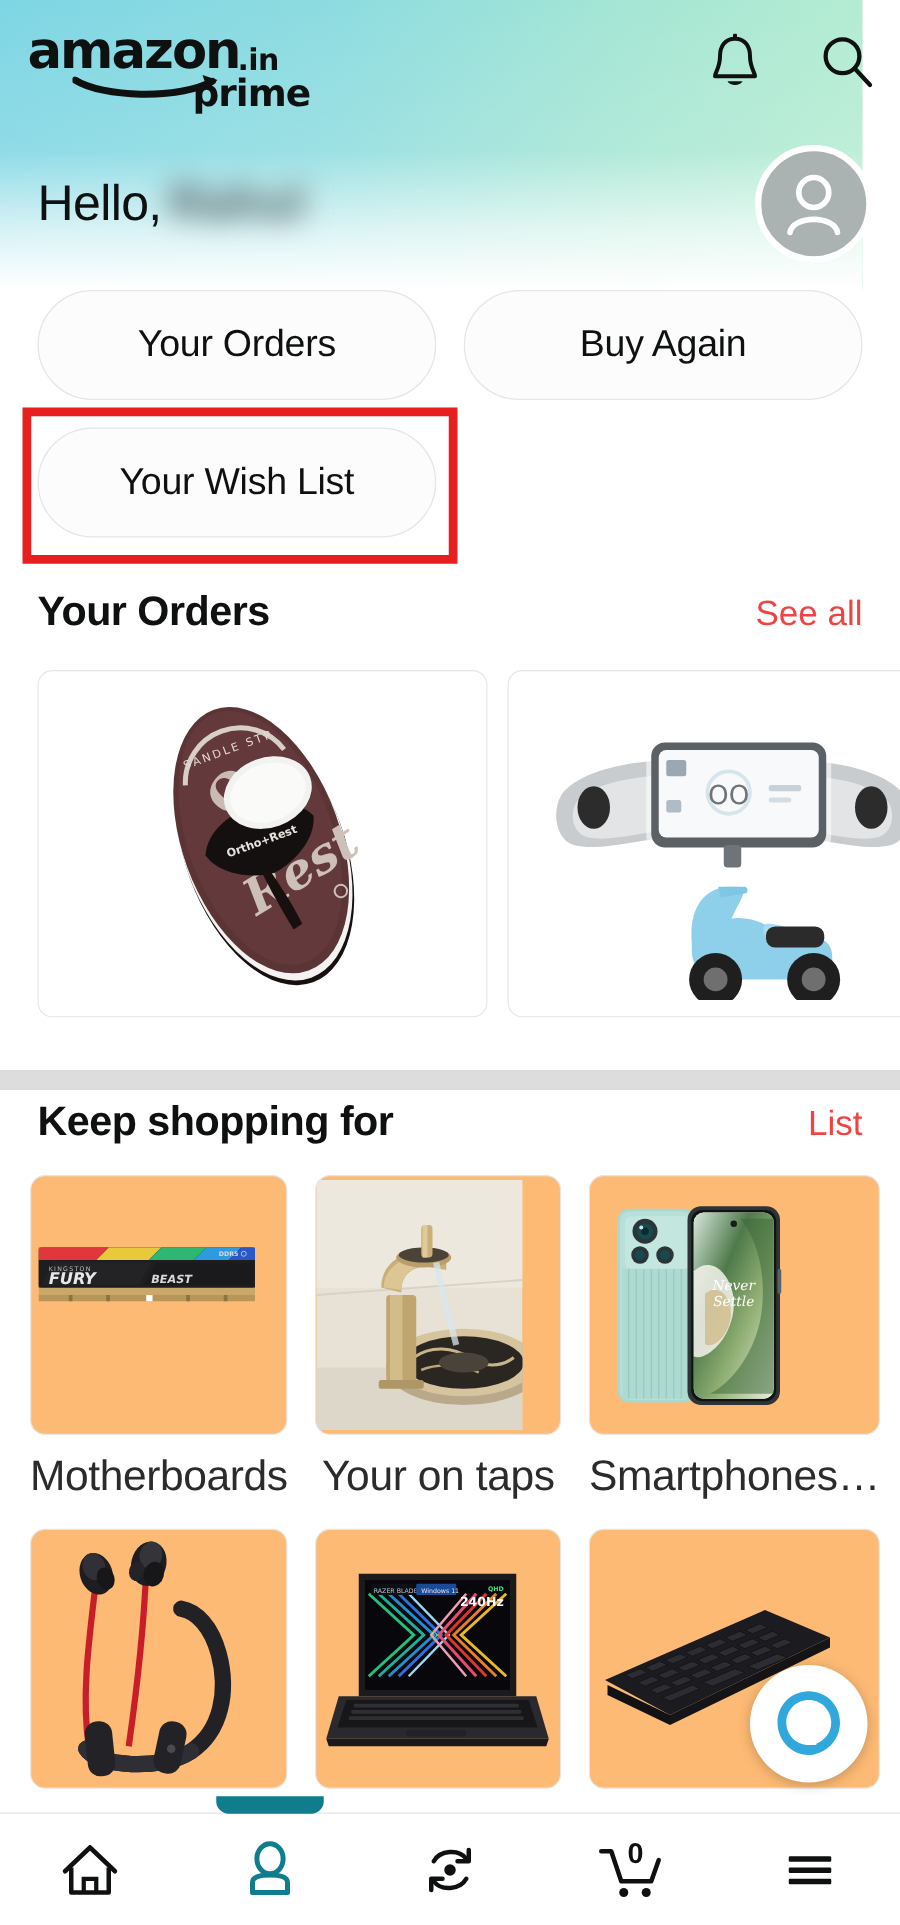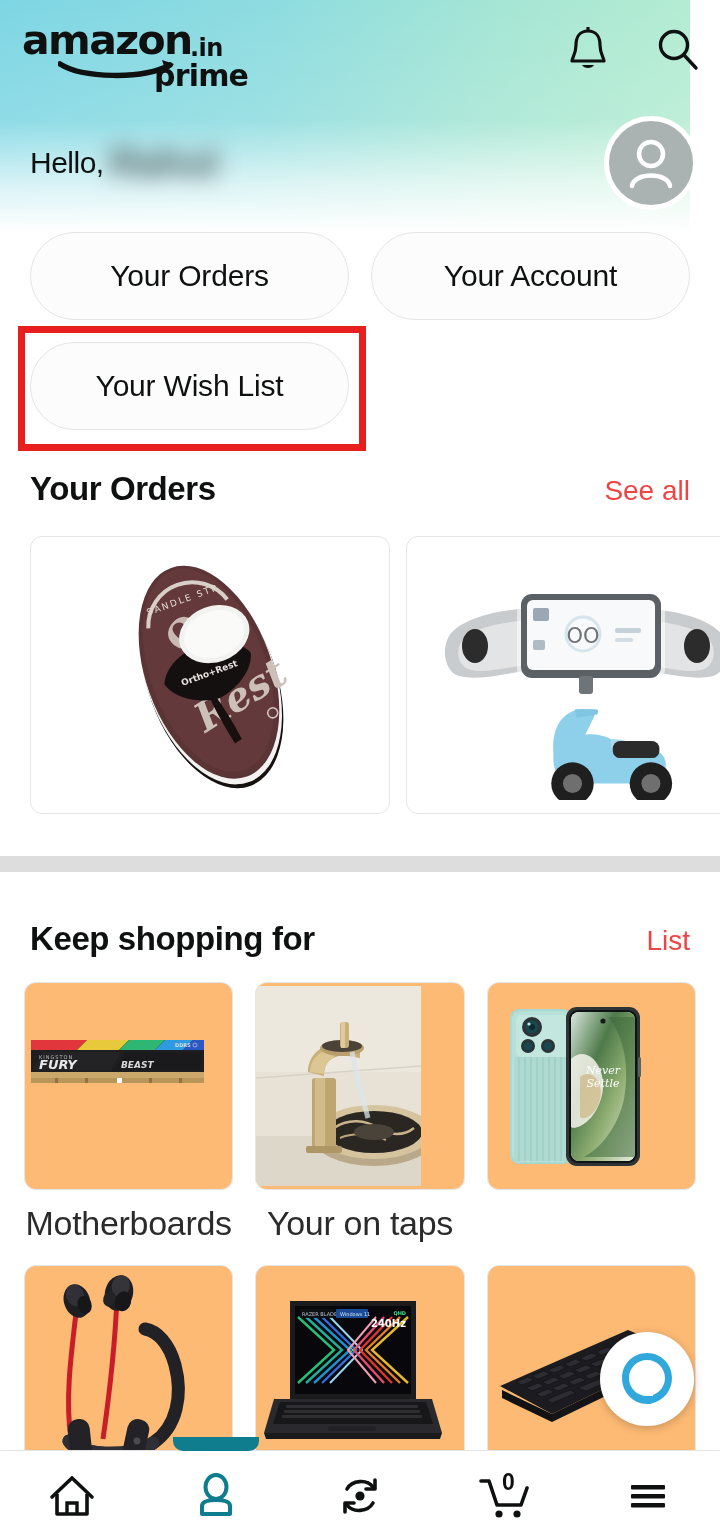--- a/index.html
+++ b/index.html
@@ -102,21 +102,21 @@
   
   .greeting-row {
     position: absolute;
     top: 108px; left: 0;
     width: 720px; height: 110px;
     display: flex;
     align-items: center;
     padding: 0 30px;
   }
   .greeting-text {
-    font-size: 30px;
+    font-size: 40px;
     font-weight: 400;
     color: #0F1111;
     letter-spacing: -0.5px;
   }
   .greeting-name {
     margin-left: 6px;
     font-size: 39px;
     font-weight: 600;
     color: #4a5558;
     filter: blur(11px);
@@ -223,21 +223,21 @@
     position: absolute;
     top: 856px; left: 0;
     width: 720px;
     height: 16px;
     background: #DDDDDD;
   }
 
   
   .keep-wrap {
     position: absolute;
-    top: 920px; left: 0;
+    top: 878px; left: 0;
     width: 720px;
   }
   .tiles {
     margin-top: 24px;
     padding: 0 24px;
     display: grid;
     grid-template-columns: repeat(3, 1fr);
     gap: 22px 22px;
   }
   .tile { cursor: pointer; }
@@ -362,21 +362,21 @@
         <svg width="62" height="62" viewBox="0 0 62 62">
           <circle cx="31" cy="22" r="12" fill="none" stroke="#ffffff" stroke-width="4.5"></circle>
           <path d="M12 54 C14 40 48 40 50 54" fill="none" stroke="#ffffff" stroke-width="4.5" stroke-linecap="round"></path>
         </svg>
       </div>
     </div>
   </div>
 
   <div class="chips">
     <div class="chip">Your Orders</div>
-    <div class="chip">Your Account</div>
+    <div class="chip">Buy Again</div>
     <div class="chip">Your Wish List</div>
   </div>
 
   <div class="annotation-box"></div>
 
   <div class="orders-wrap">
     <div class="section-head">
       <span class="section-title">Your Orders</span>
       <span class="section-link">See all</span>
     </div>
@@ -548,20 +548,21 @@
             <rect x="83" y="13" width="64" height="149" rx="8" fill="url(#op-wall)"></rect>
             <path d="M83 60 C100 44 120 70 114 96 C108 122 88 132 83 128 Z" fill="#F4F3EC" opacity="0.85"></path>
             <path d="M92 78 C104 68 116 84 112 100 C108 116 96 122 92 118 Z" fill="#C8A96A" opacity="0.55"></path>
             <path d="M120 18 C136 36 142 70 136 100 C130 128 112 150 96 158 L147 158 L147 18 Z" fill="#3E6A3C" opacity="0.55"></path>
             <circle cx="115" cy="22" r="2.6" fill="#1A1C1B"></circle>
             <text x="115" y="75" font-family="DejaVu Serif, serif" font-size="11" font-style="italic" fill="#ffffff" text-anchor="middle">Never</text>
             <text x="115" y="88" font-family="DejaVu Serif, serif" font-size="11" font-style="italic" fill="#ffffff" text-anchor="middle">Settle</text>
             <rect x="150" y="58" width="3" height="20" rx="1.5" fill="#5A6163"></rect>
           </svg>
         </div>
+        <div class="tile-label">Smartphones…</div>
       </div>
 
       <div class="tile">
         <div class="tile-img">
           <svg width="185" height="200" viewBox="0 0 185 200">
             <path d="M52 36 C46 86 40 130 46 170" stroke="#C81E2A" stroke-width="5" fill="none"></path>
             <path d="M92 28 C90 78 84 128 78 170" stroke="#C81E2A" stroke-width="5" fill="none"></path>
             <path d="M44 172 C52 186 104 190 128 174 C152 158 158 126 150 96 C144 74 132 62 120 60" stroke="#222226" stroke-width="13" fill="none" stroke-linecap="round"></path>
             <path d="M44 172 C52 186 104 190 128 174" stroke="#2E2E34" stroke-width="13" fill="none" stroke-linecap="round"></path>
             <rect x="44" y="150" width="22" height="44" rx="10" fill="#232327" transform="rotate(-6 55 172)"></rect>

